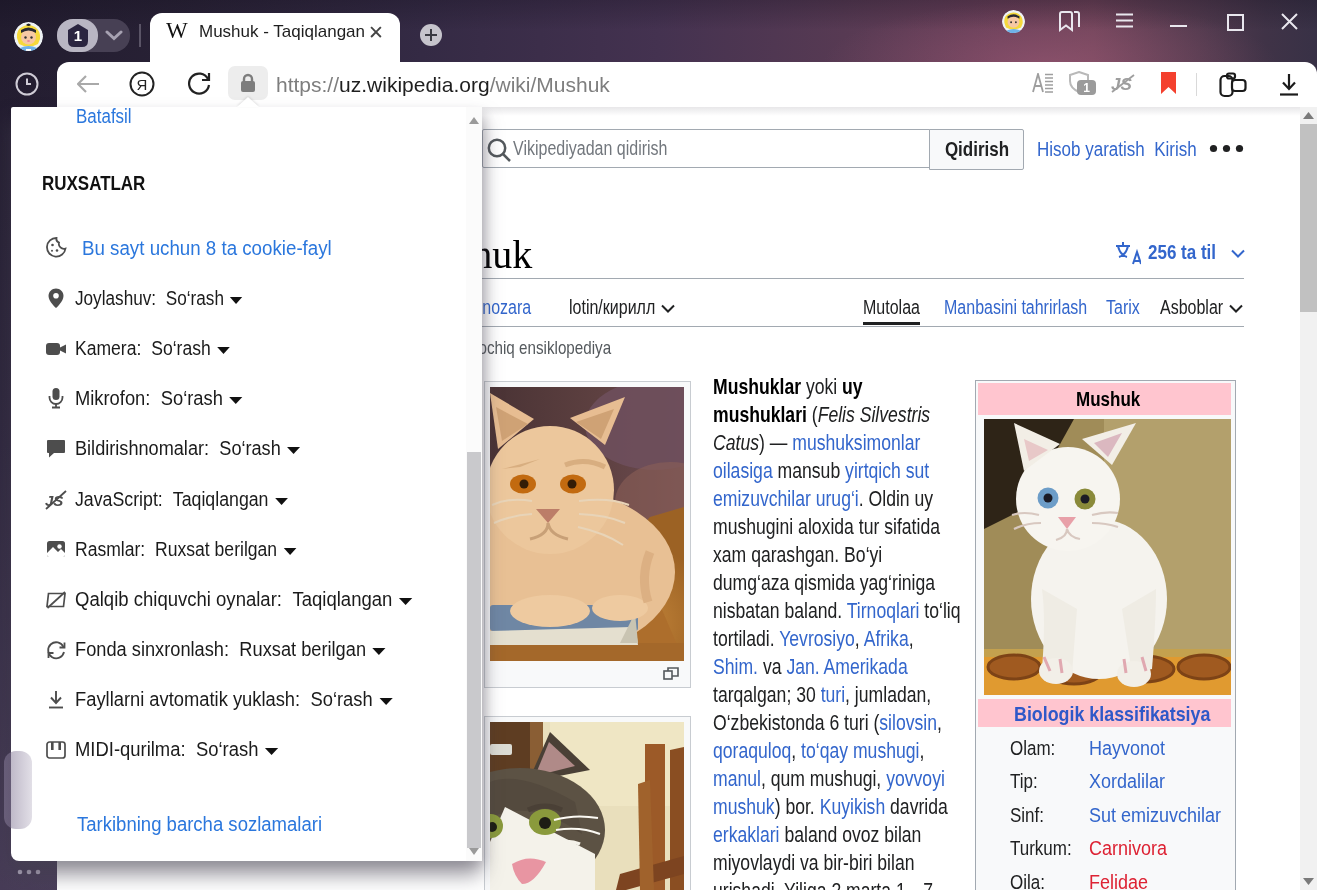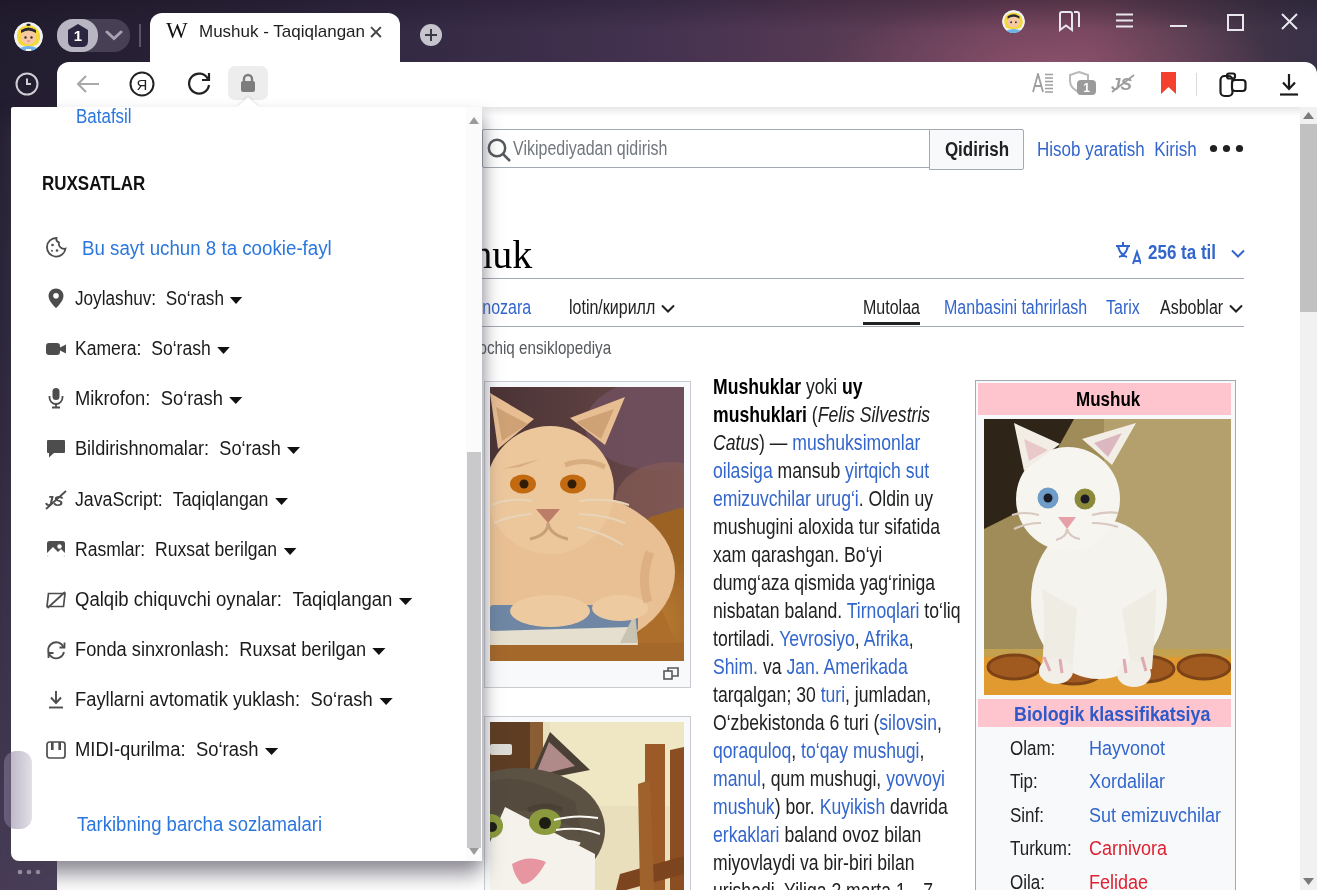--- a/index.html
+++ b/index.html
@@ -148,20 +148,21 @@
 <svg class="abs" style="left:130px;top:9px" width="24" height="25" viewBox="0 0 24 25">
         <path d="M21 8 A10 10 0 1 0 22 14" fill="none" stroke="#222" stroke-width="2.2"></path>
         <path d="M22 2 L22 9 L15 9" fill="none" stroke="#222" stroke-width="2.2"></path>
       </svg>
 <div class="abs" style="left:171px;top:4px;width:40px;height:34px;background:#ededed;border-radius:7px">
 <svg style="position:absolute;left:11px;top:7px" width="18" height="20" viewBox="0 0 18 20">
           <rect x="2" y="8" width="14" height="11" rx="2" fill="#7d7d7d"></rect>
           <path d="M5 8 V6 a4 4 0 0 1 8 0 V8" fill="none" stroke="#7d7d7d" stroke-width="2.4"></path>
         </svg>
       </div>
+<span class="url" style="left:219px;color:#7e7e7e">https://<span style="color:#1f1f1f">uz.wikipedia.org</span>/wiki/Mushuk</span>
 <svg class="abs" style="left:975px;top:11px" width="22" height="21" viewBox="0 0 22 21">
         <path d="M13 1.5 L21 1.5 M13 5 L21 5 M13 8.5 L21 8.5 M13 12 L21 12 M13 15.5 L21 15.5 M13 19 L21 19" stroke="#9e9e9e" stroke-width="1.4"></path>
         <path d="M1 19 L6 1 L11 19 M2.5 13 L9.5 13" stroke="#9e9e9e" stroke-width="1.8" fill="none"></path>
         <path d="M1 19 L11 19" stroke="#9e9e9e" stroke-width="1.4" opacity="0"></path>
       </svg>
 <svg class="abs" style="left:1011px;top:9px" width="28" height="25" viewBox="0 0 28 25">
         <path d="M11 1 L20 4 L20 10 Q20 17 11 21 Q2 17 2 10 L2 4 Z" fill="none" stroke="#b9b9b9" stroke-width="2"></path>
         <rect x="9" y="9" width="19" height="15" rx="4" fill="#9b9b9b"></rect>
         <text x="18.5" y="21" font-size="12" font-weight="bold" fill="#fff" text-anchor="middle" font-family="Liberation Sans">1</text>
       </svg>

